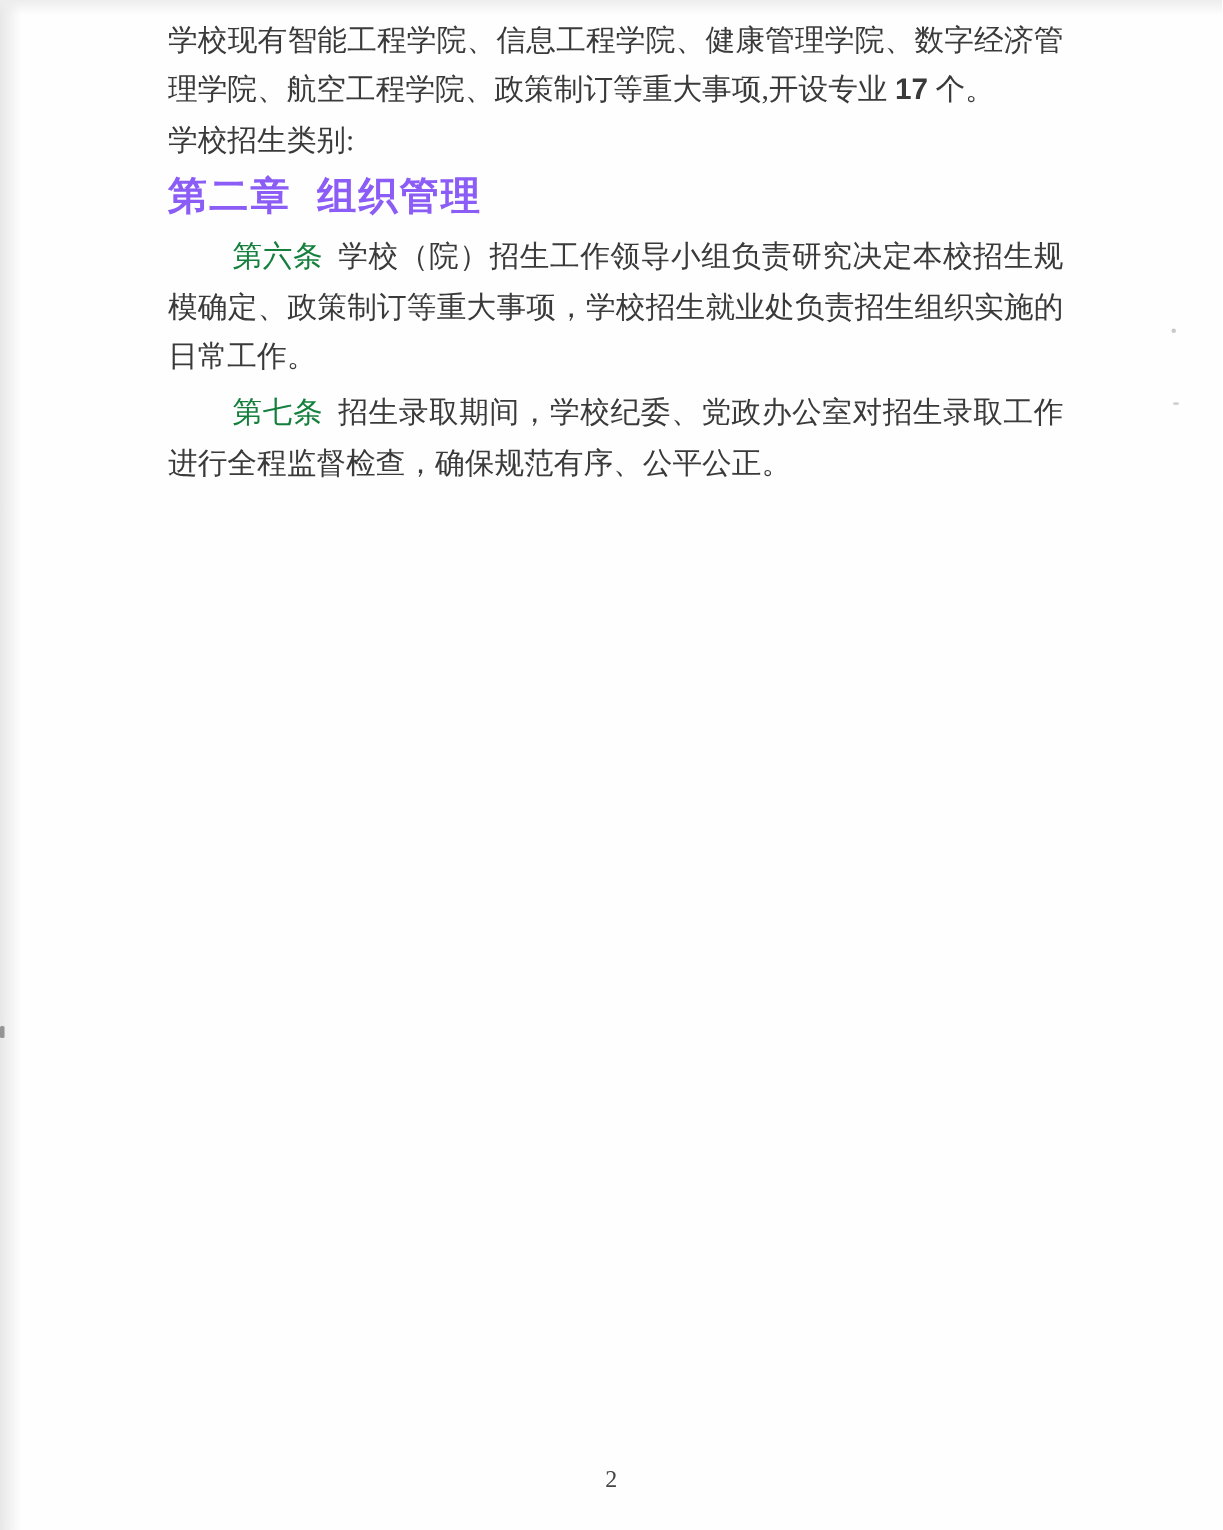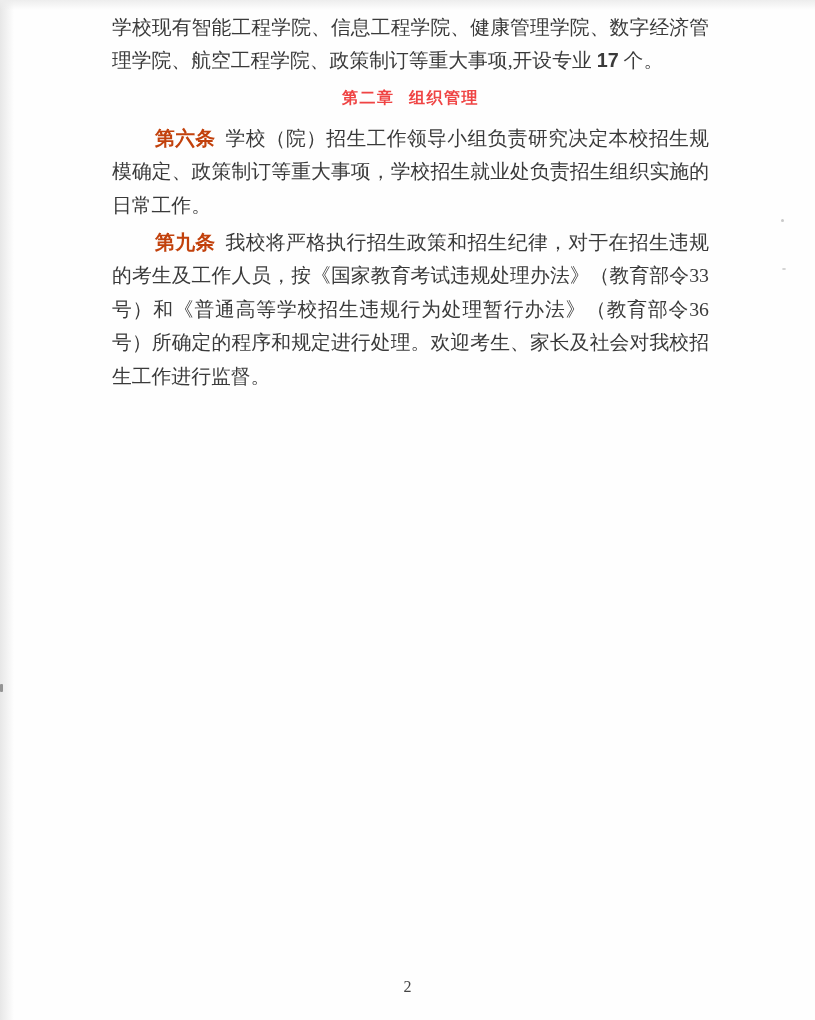--- a/index.html
+++ b/index.html
@@ -26,30 +26,29 @@
     line-height:33.4px;
     text-align:justify;
     word-break:break-all;
     color:#3a3a3a;
   }
   .content p{margin:0 0 4px 0;}
   p.flow{margin:0;}
   .indent{text-indent:43px;}
   .chapter{
     font-weight:bold;
-    font-size:16px;
+    font-size:26px;
     line-height:40px;
-    text-align:center;
     text-indent:0;
     margin:60px 0 14px 0;
     word-spacing:9px;
     letter-spacing:1.5px;
-    color:#ef4444;
+    color:#8b5cf6;
   }
-  .article-label{font-weight:bold;margin-right:10px;color:#c2410c;}
+  .article-label{font-weight:normal;margin-right:10px;color:#15803d;}
   .num-bold{
     font-family:"Liberation Sans","DejaVu Sans",sans-serif;
     font-weight:bold;
   }
   .page-number{
     position:absolute;top:977px;left:0;width:100%;
     text-align:center;
     font-size:16px;line-height:20px;
     color:#454545;
   }
@@ -62,29 +61,30 @@
 <body>
 
 <div class="scan-page">
   <div class="edge-left"></div>
   <div class="edge-top"></div>
 
   <div class="content">
 
     <p class="flow"><span>学校现有智能工程学院、信息工程学院、健康管理学院、数字经济管理学院、航空工程学院、政策制订等重大事项,开设专业 </span><span class="num-bold">17</span><span> 个。</span></p>
 
+    <p class="flow">学校招生类别:</p>
 
 
     <p class="chapter">第二章 组织管理</p>
 
     <p class="indent"><span class="article-label">第六条</span><span>学校（院）招生工作领导小组负责研究决定本校招生规模确定、政策制订等重大事项，学校招生就业处负责招生组织实施的日常工作。</span></p>
 
+    <p class="indent"><span class="article-label">第七条</span><span>招生录取期间，学校纪委、党政办公室对招生录取工作进行全程监督检查，确保规范有序、公平公正。</span></p>
 
 
-    <p class="indent"><span class="article-label">第九条</span><span>我校将严格执行招生政策和招生纪律，对于在招生违规的考生及工作人员，按《国家教育考试违规处理办法》（教育部令33 号）和《普通高等学校招生违规行为处理暂行办法》（教育部令36 号）所确定的程序和规定进行处理。欢迎考生、家长及社会对我校招生工作进行监督。</span></p>
 
   </div>
 
   <div class="page-number">2</div>
 
   <div class="speck speck-a"></div>
   <div class="speck speck-b"></div>
   <div class="speck speck-c"></div>
 </div>
 

